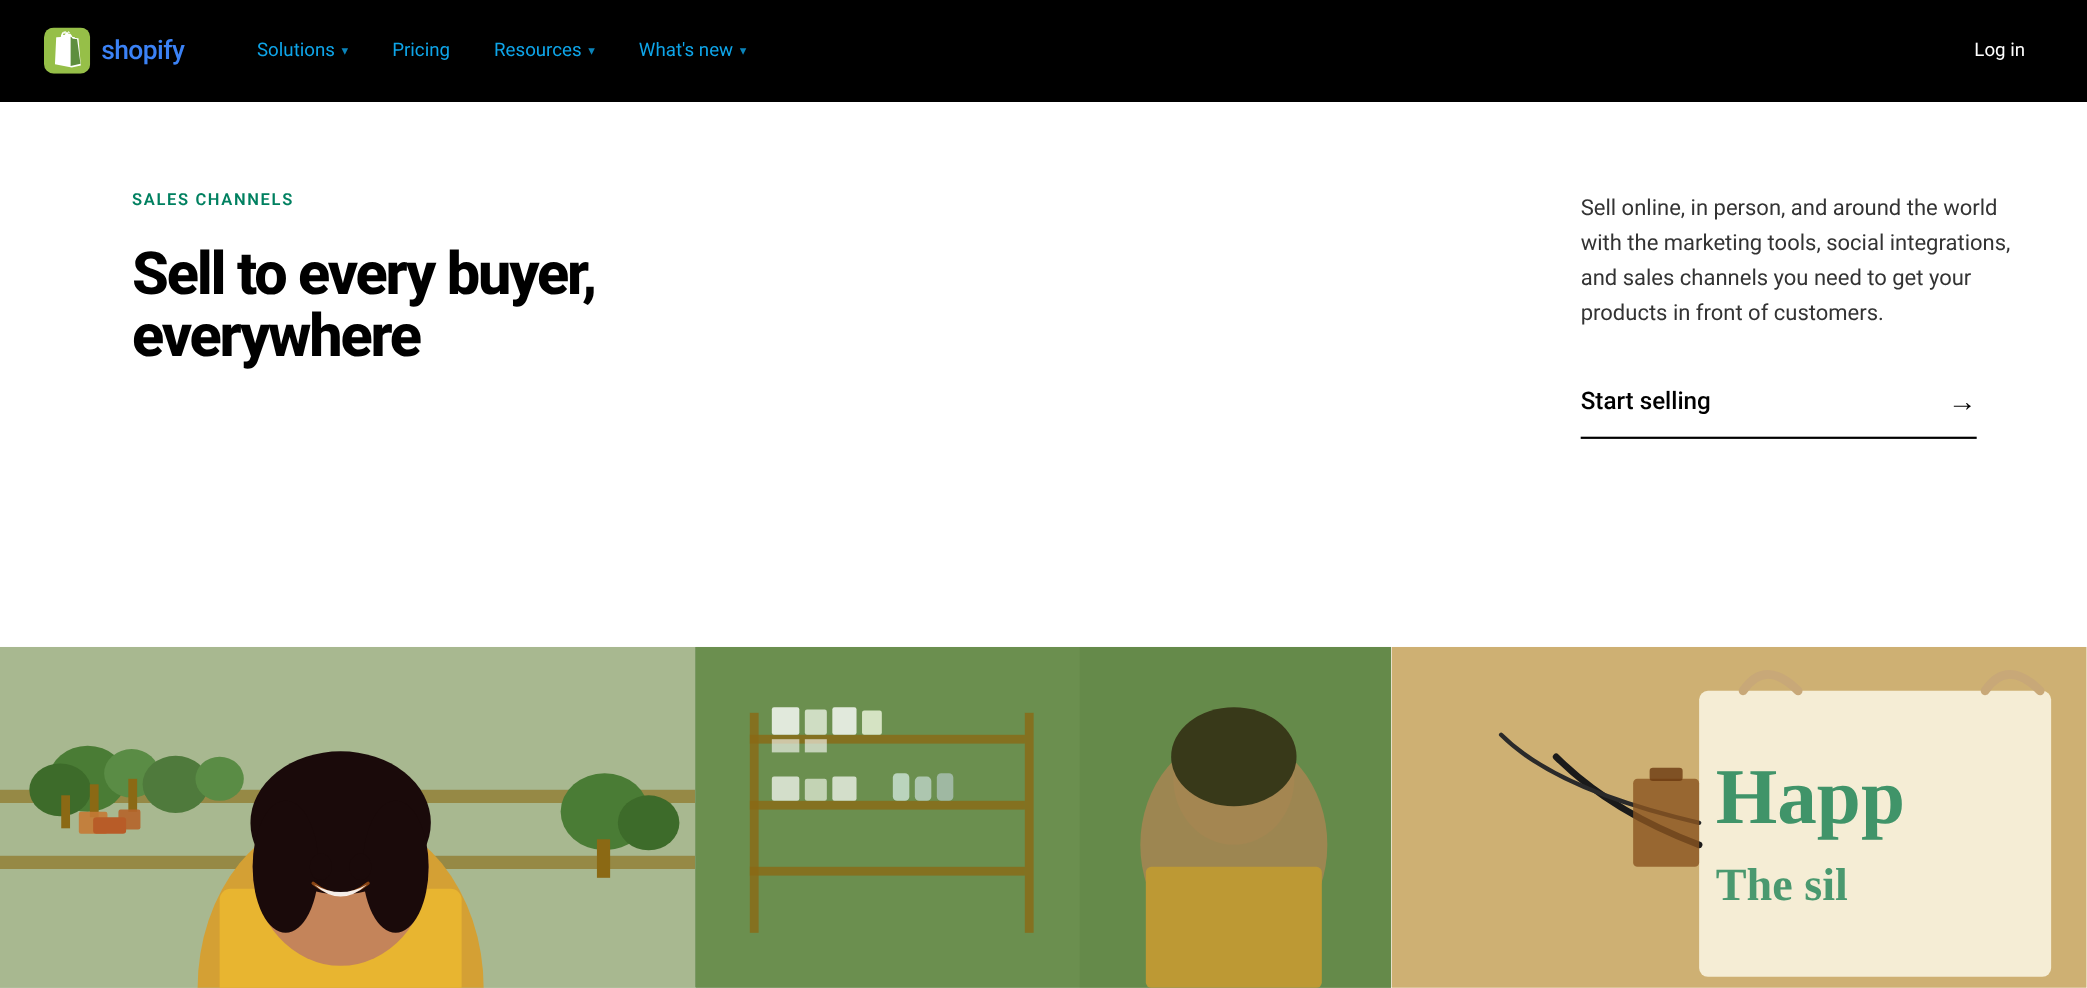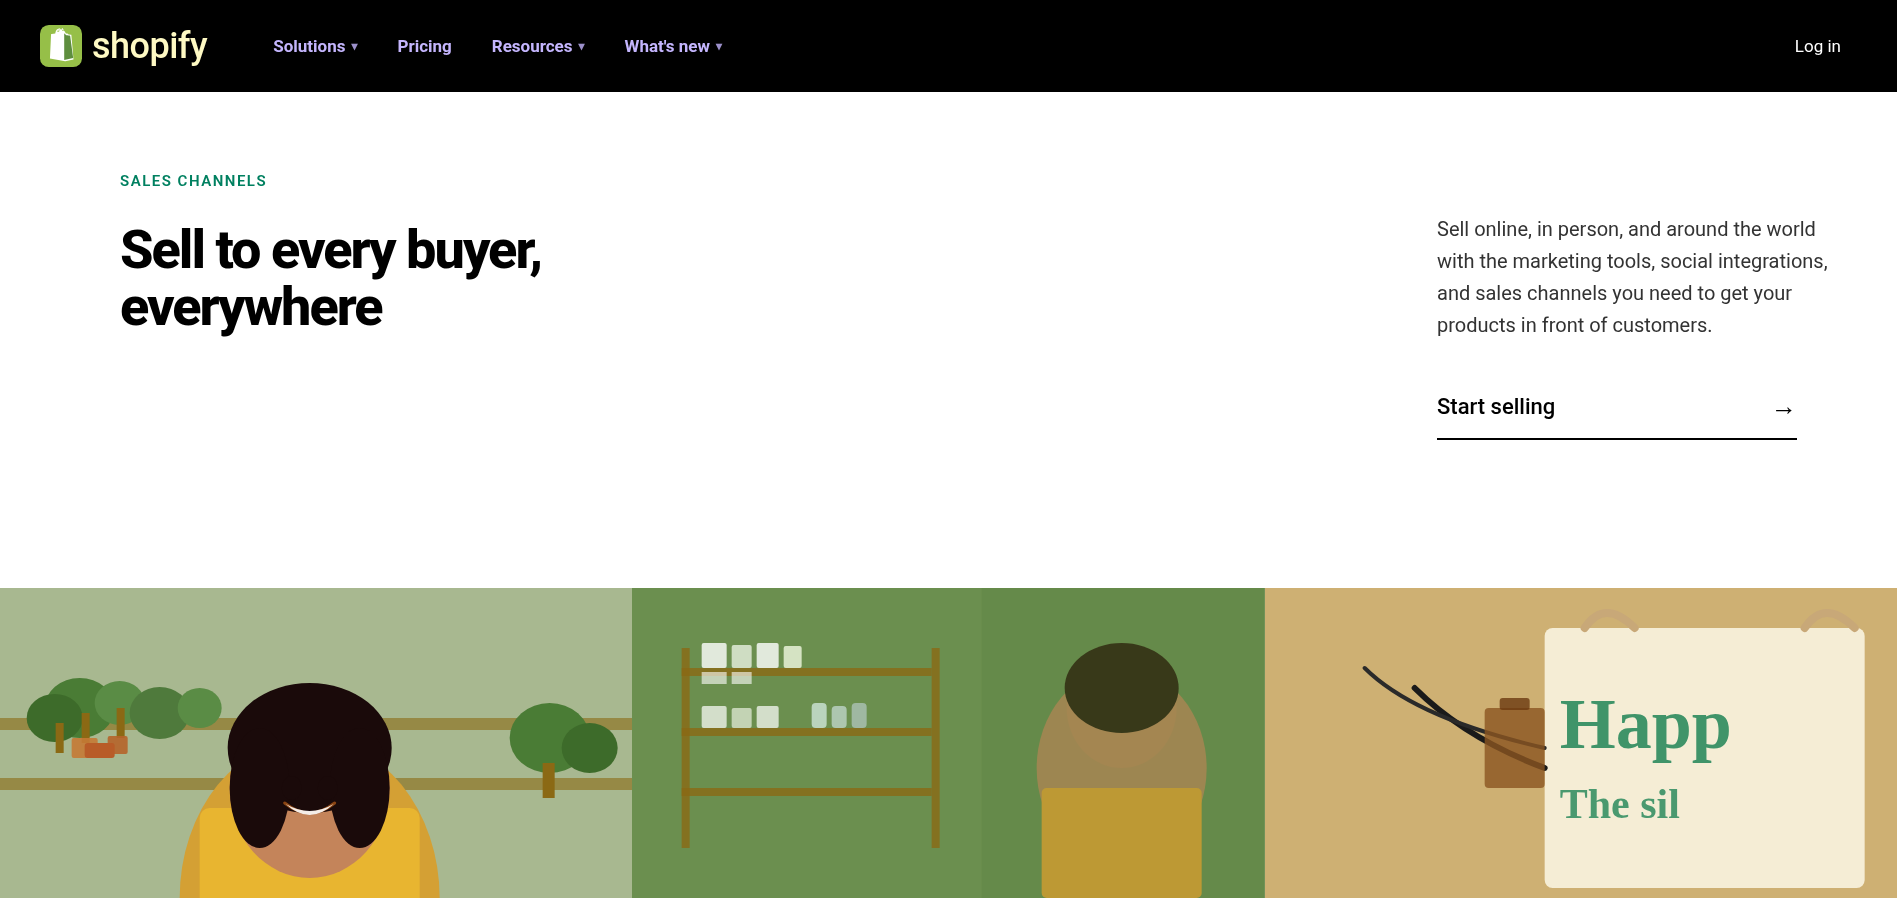--- a/index.html
+++ b/index.html
@@ -37,37 +37,37 @@
       text-decoration: none;
       margin-right: 50px;
     }
 
     .shopify-bag-icon {
       width: 42px;
       height: 42px;
     }
 
     .navbar-brand-text {
-      color: #fef9c3;
-      font-size: 36px;
+      color: #3b82f6;
+      font-size: 24px;
       font-weight: 500;
       letter-spacing: -0.5px;
     }
 
     .navbar-nav {
       display: flex;
       align-items: center;
       gap: 8px;
       flex: 1;
     }
 
     .nav-item {
-      color: #c4b5fd;
+      color: #0ea5e9;
       font-size: 17px;
-      font-weight: 700;
+      font-weight: 400;
       padding: 10px 16px;
       cursor: pointer;
       display: flex;
       align-items: center;
       gap: 6px;
       border-radius: 6px;
       white-space: nowrap;
     }
 
     .chevron-icon {
@@ -127,21 +127,20 @@
       max-width: 780px;
     }
 
     
     .hero-right {
       width: 500px;
       padding: 80px 60px 40px 40px;
       display: flex;
       flex-direction: column;
       justify-content: flex-start;
-      margin-top: 41px;
     }
 
     .hero-description {
       font-size: 20px;
       line-height: 1.6;
       color: #333;
       margin-bottom: 50px;
       max-width: 420px;
     }
 

